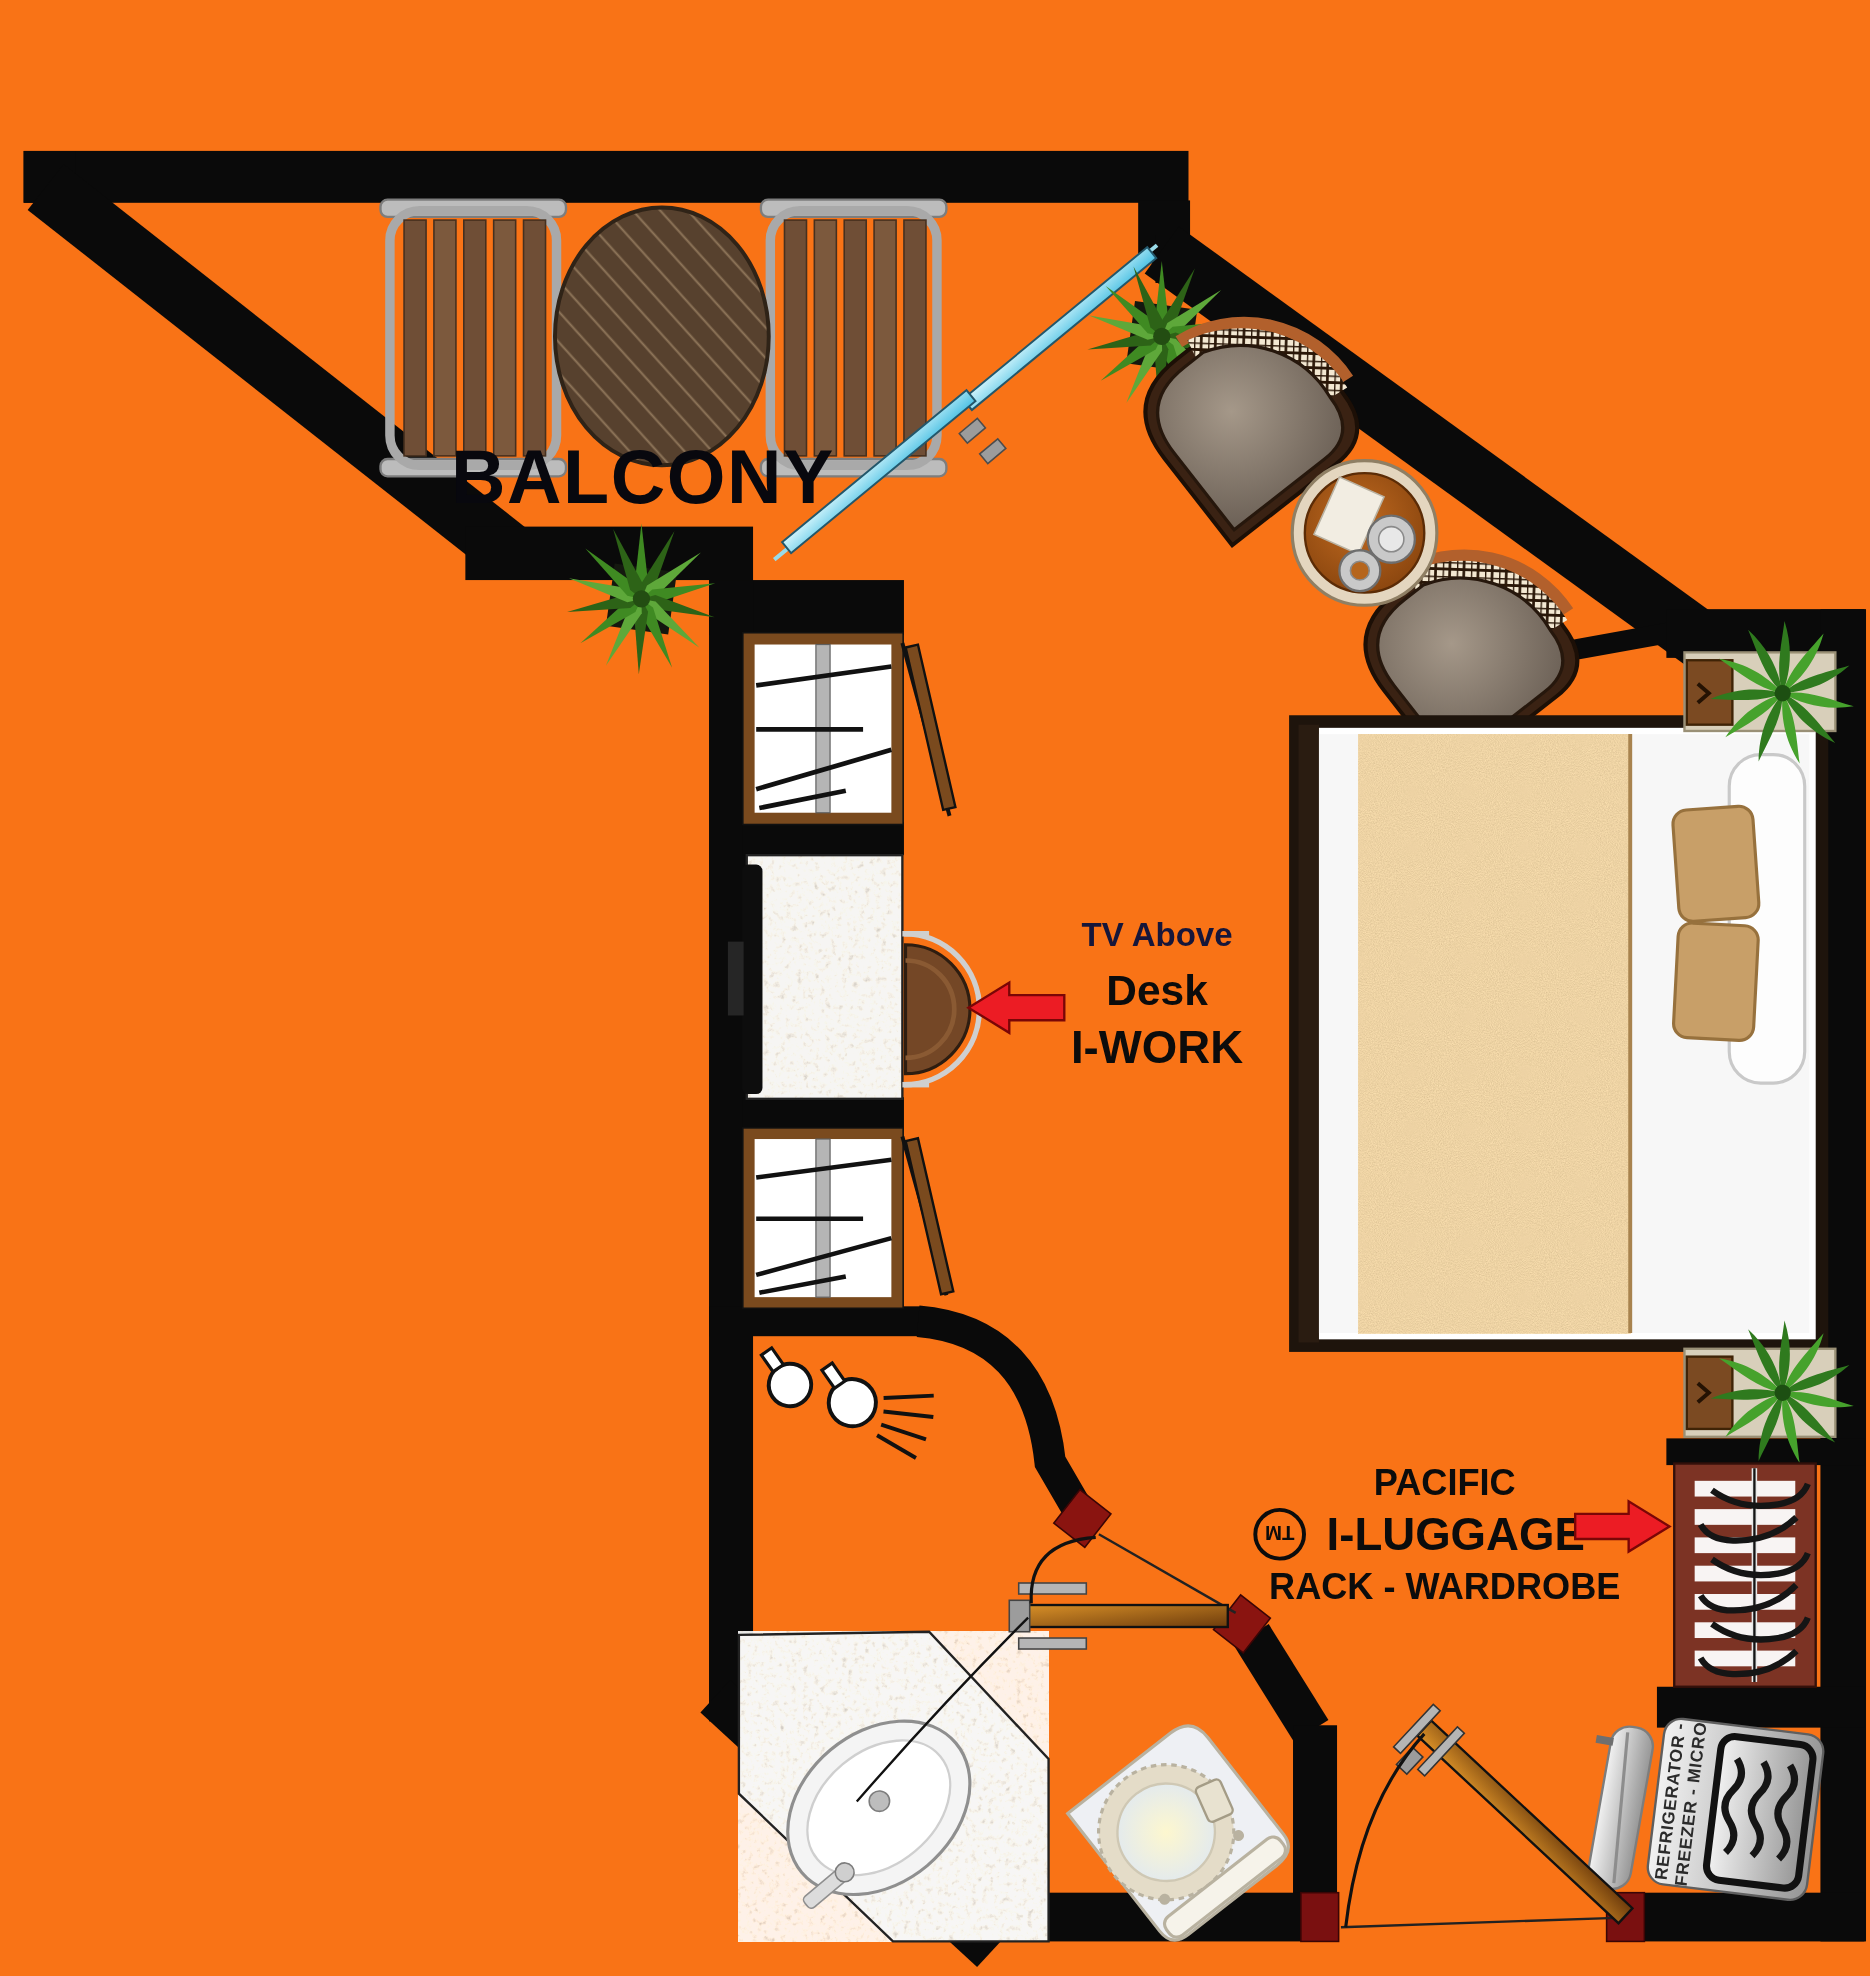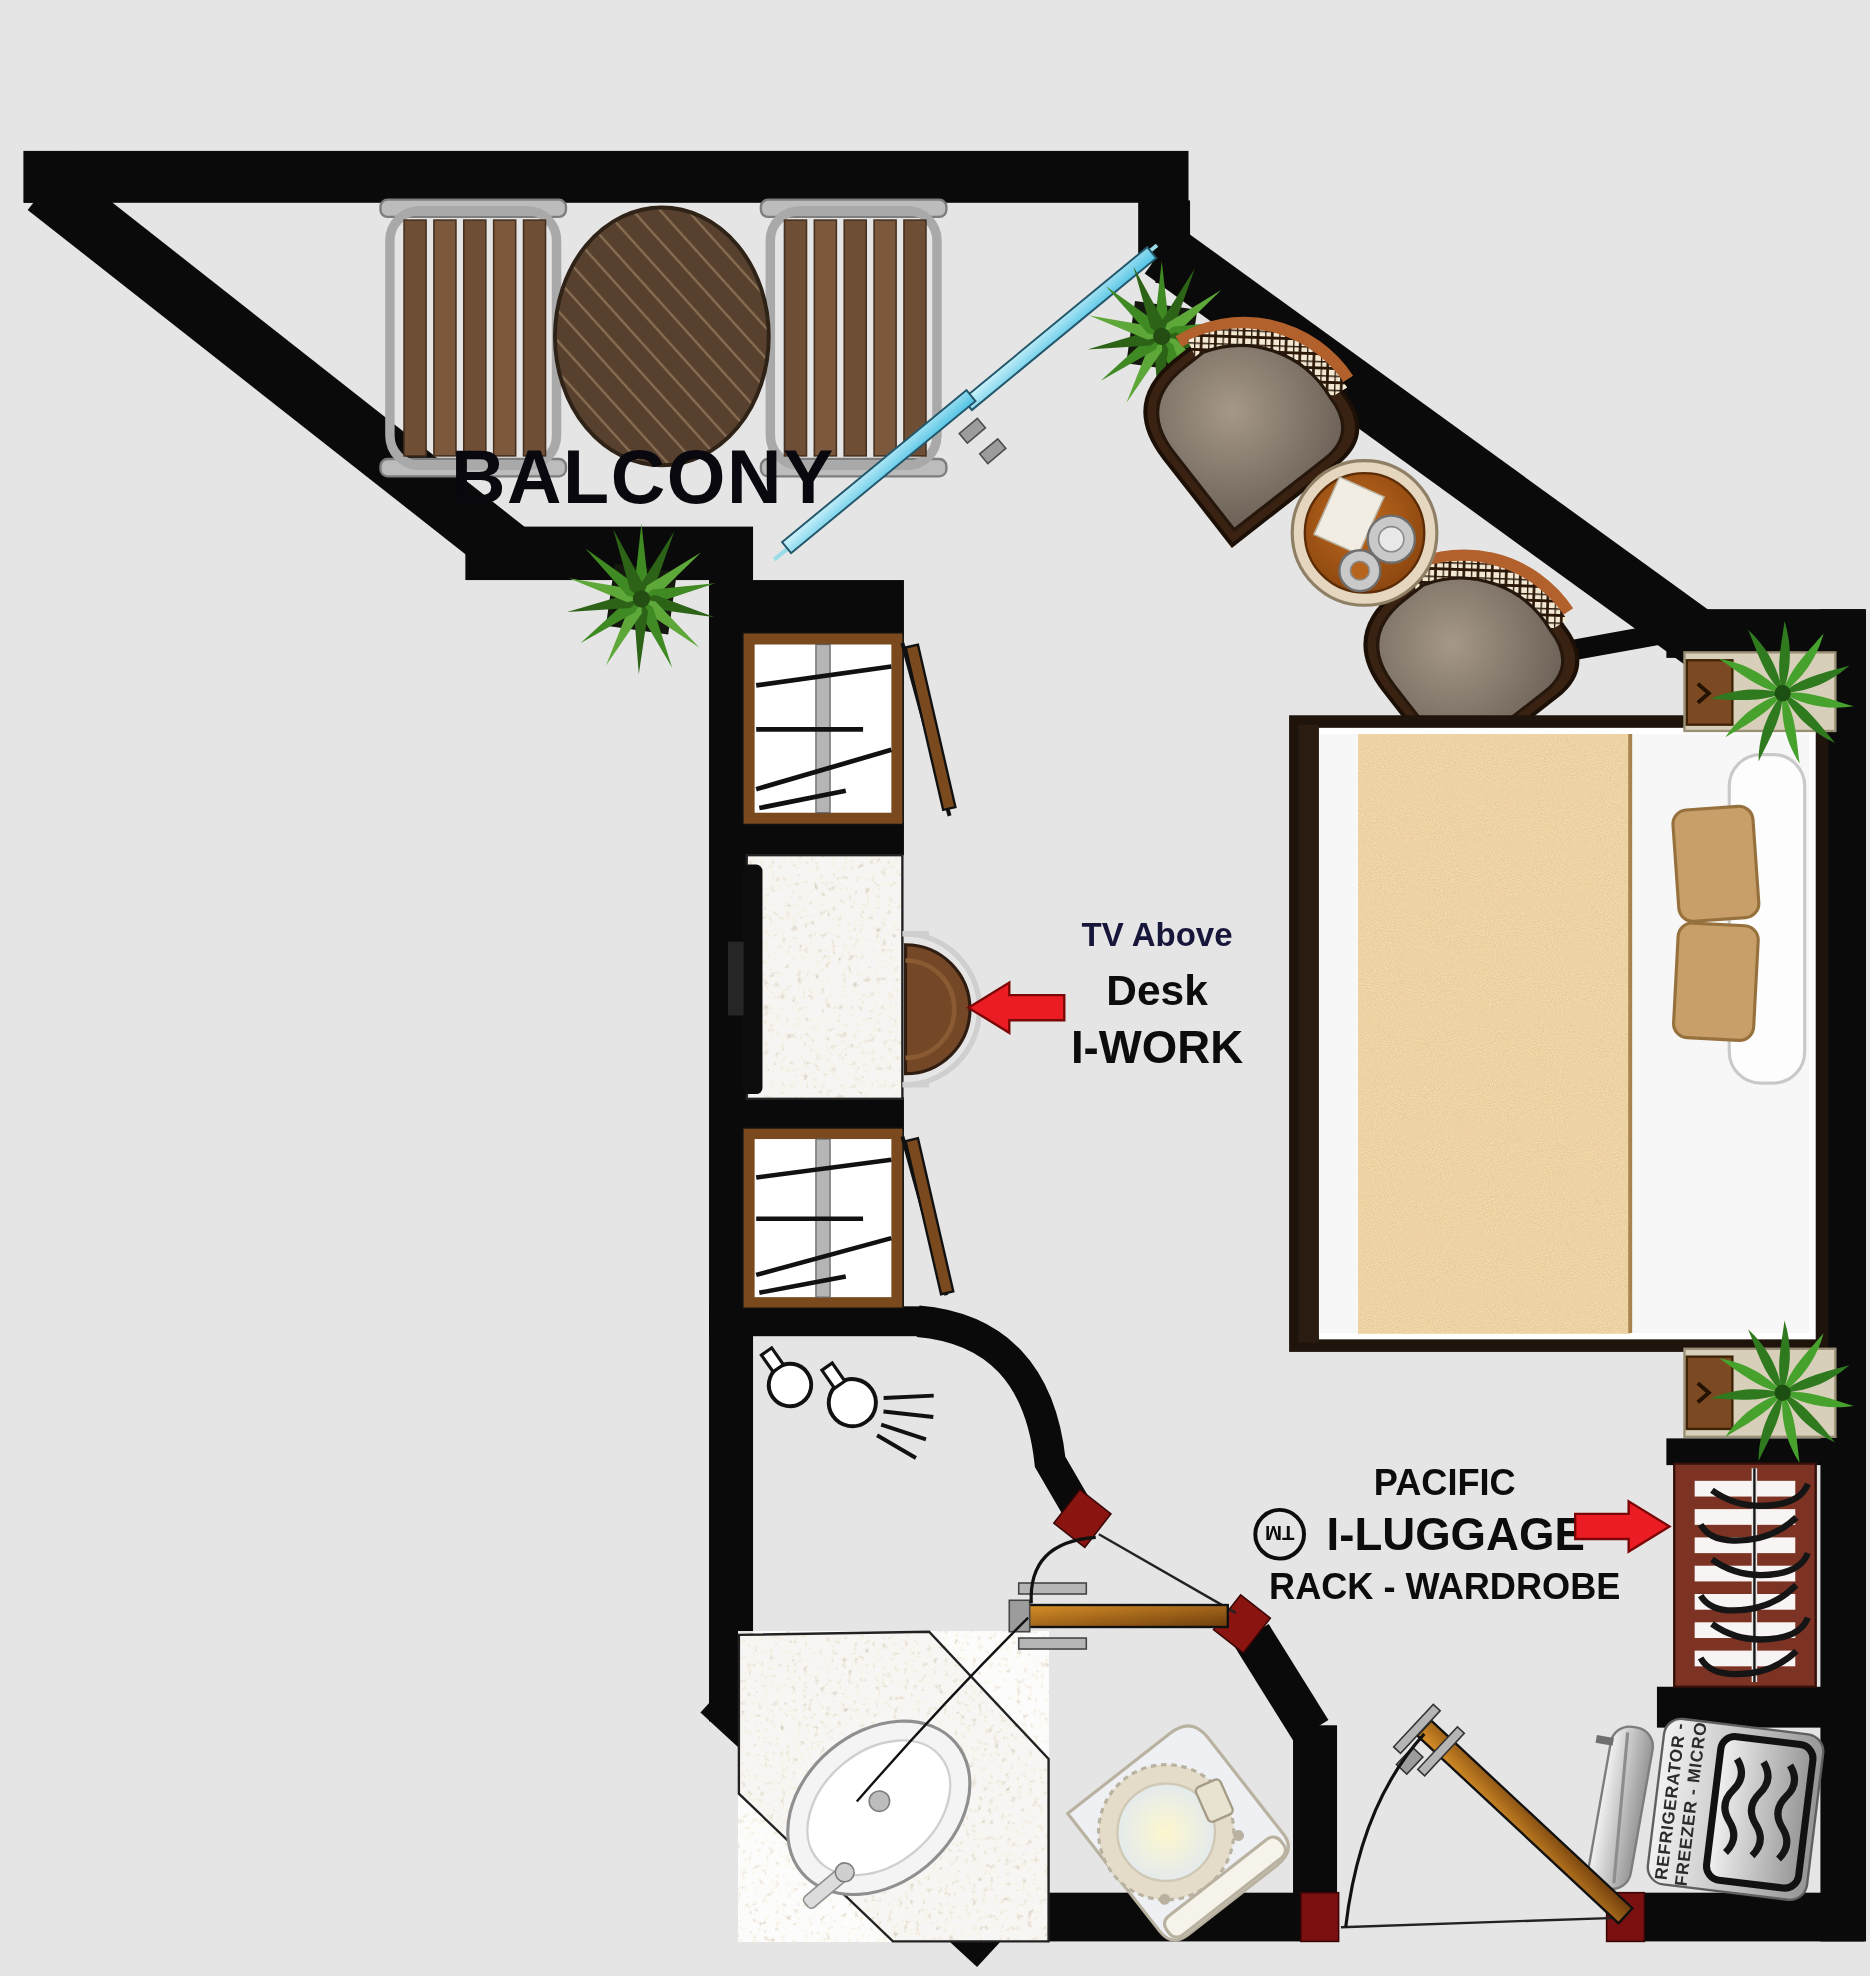--- a/index.html
+++ b/index.html
@@ -1,16 +1,16 @@
 <!DOCTYPE html>
 <html style="font-size:12.6px"><head>
 <meta charset="utf-8">
 <style>
   html,body{margin:0;padding:0;background:#ffffff;}
-  .stage{width:1870px;height:1976px;position:relative;background:#e5e5e5;
+  .stage{width:1870px;height:1976px;position:relative;background:#f97316;
          font-family:"Liberation Sans", sans-serif;}
   svg{display:block;}
   text{font-family:"Liberation Sans", sans-serif;}
   .lbl-big{font-size:96px;font-weight:800;letter-spacing:2px;fill:#08080e;}
   .lbl-tv{font-size:42px;font-weight:700;fill:#16163a;}
   .lbl-desk{font-size:54px;font-weight:800;fill:#0c0c0c;}
   .lbl-iwork{font-size:58px;font-weight:800;fill:#0c0c0c;}
   .lbl-pac{font-size:46px;font-weight:800;fill:#0c0c0c;}
   .lbl-lug{font-size:58px;font-weight:800;fill:#0c0c0c;}
   .lbl-rack{font-size:46px;font-weight:800;fill:#0c0c0c;}

